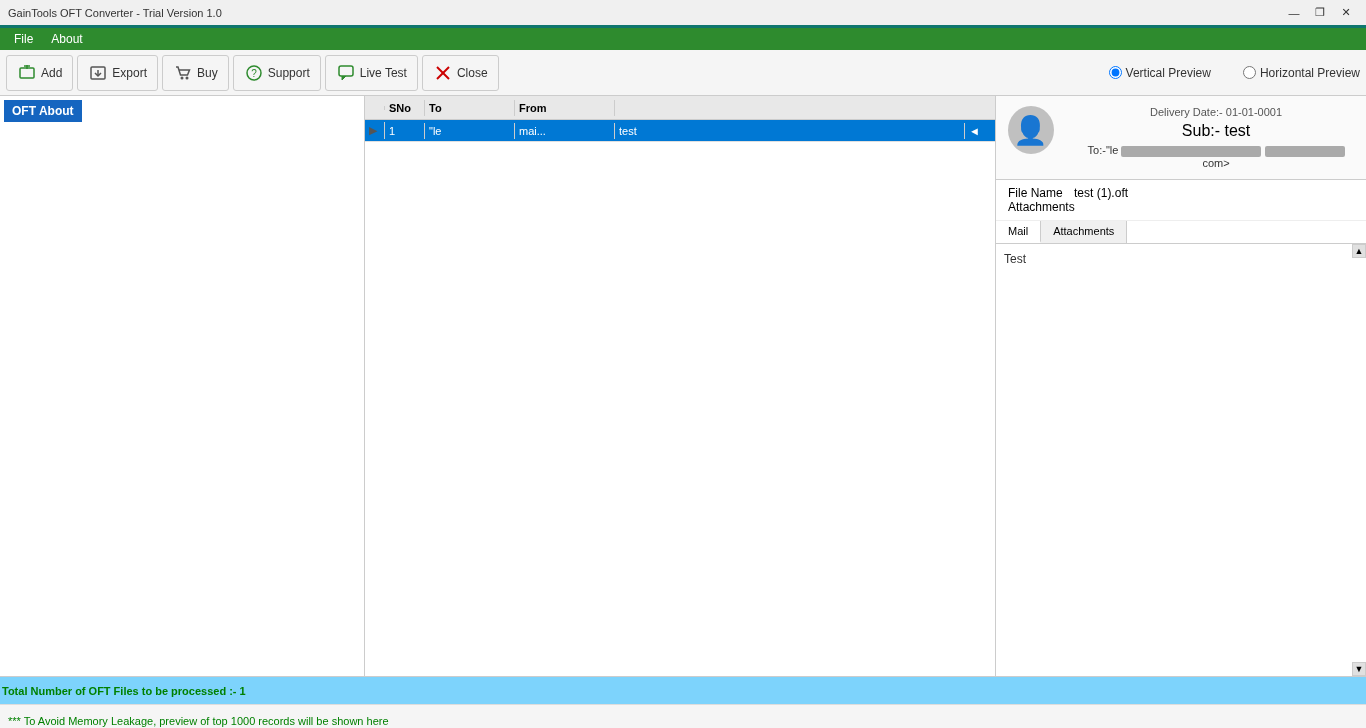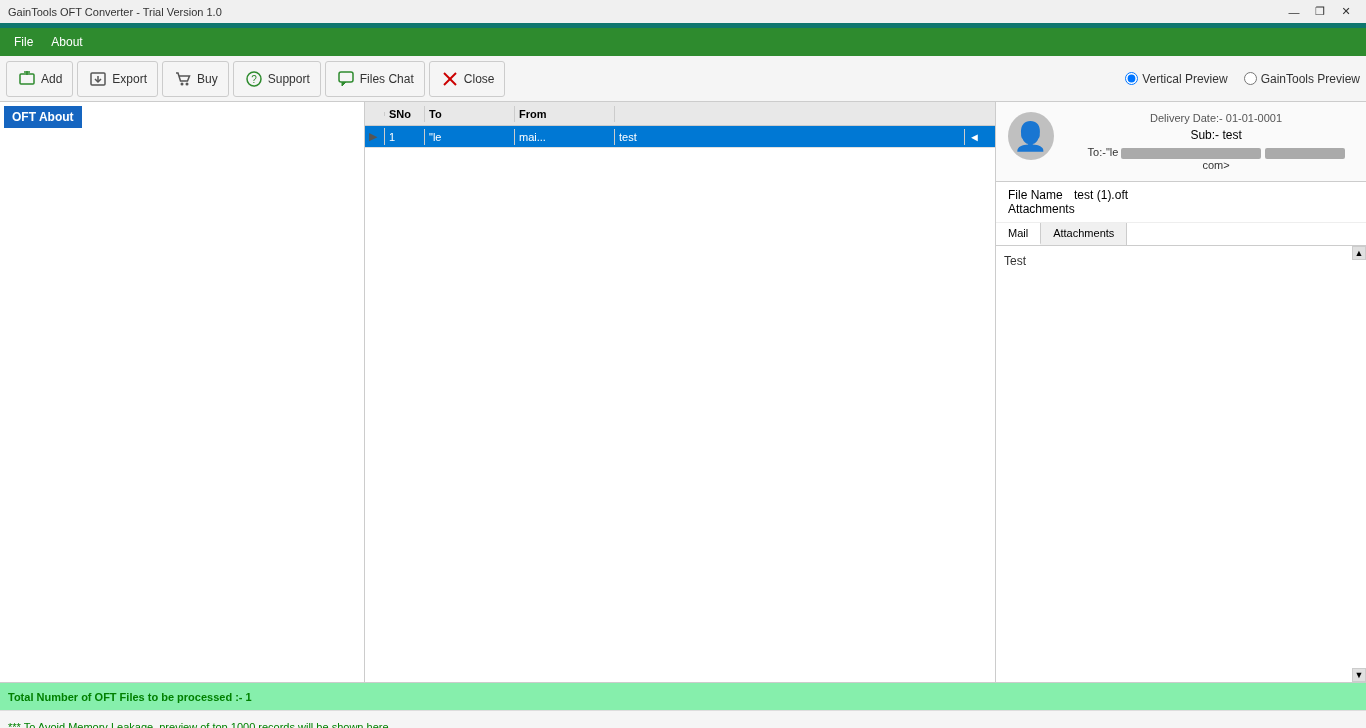--- a/index.html
+++ b/index.html
@@ -6,39 +6,39 @@
     body { font-family: 'Segoe UI', Tahoma, Geneva, Verdana, sans-serif; font-size: 12px; background: #f0f0f0; width: 1366px; height: 728px; overflow: hidden; }
 
     
     #title-bar {
       background: #f0f0f0;
       height: 28px;
       display: flex;
       align-items: center;
       justify-content: space-between;
       padding: 0 8px;
-      border-bottom: 5px solid #0f766e;
+      border-bottom: 3px solid #0f766e;
       user-select: none;
     }
     #title-text { font-size: 11px; color: #333; }
     #window-controls { display: flex; gap: 2px; }
     .win-btn {
       width: 24px; height: 20px;
       background: #f0f0f0;
       border: none;
       cursor: pointer;
       font-size: 11px;
       display: flex; align-items: center; justify-content: center;
       color: #333;
     }
 
     
     #menu-bar {
       background: #2e8b2e;
-      height: 28px;
+      height: 22px;
       display: flex;
       align-items: center;
       padding: 8px 6px;
       gap: 2px;
     }
     .menu-item {
       color: white;
       padding: 2px 8px;
       cursor: pointer;
       font-size: 12px;
@@ -70,21 +70,21 @@
     .toolbar-icon {
       width: 20px; height: 20px;
       display: flex; align-items: center; justify-content: center;
     }
 
     
     #preview-options {
       margin-left: auto;
       display: flex;
       align-items: flex-start;
-      gap: 16px;
+      gap: 32px;
       font-size: 12px;
       color: #333;
       padding-left: 44px;
     }
     .radio-option { display: flex; align-items: center; gap: 4px; cursor: pointer; }
 
     
     #main-content {
       display: flex;
       height: calc(728px - 28px - 22px - 46px - 28px - 24px);
@@ -163,21 +163,21 @@
       width: 48px; height: 48px;
       border-radius: 50%;
       background: #c0c0c0;
       display: flex; align-items: center; justify-content: center;
       float: left;
       margin-right: 12px;
     }
     .avatar-icon { font-size: 28px; color: #888; }
     .preview-meta { overflow: hidden; text-align: center; }
     .preview-delivery { font-size: 11px; color: #555; margin-bottom: 4px; }
-    .preview-subject { font-size: 12px; margin-bottom: 4px; }
+    .preview-subject { font-size: 16px; margin-bottom: 4px; }
     .preview-to { font-size: 11px; color: #333; }
     .blurred-text {
       display: inline-block;
       background: #aaa;
       color: transparent;
       border-radius: 2px;
       height: 11px;
       width: 140px;
       vertical-align: middle;
     }
@@ -220,26 +220,26 @@
       font-size: 9px; cursor: pointer;
     }
     #preview-body {
       padding: 8px 12px 8px 8px;
       font-size: 12px;
       color: #333;
     }
 
     
     #status-bar {
-      background: #86efac;
+      background: #7dd3fc;
       border-top: 1px solid #ccc;
       height: 28px;
       display: flex;
       align-items: center;
-      padding: 0 8px;
+      padding: 0 2px;
     }
     #status-text { font-size: 11px; color: green; font-weight: bold; }
 
     
     #info-bar {
       background: #f5f5f5;
       height: 32px;
       display: flex;
       align-items: center;
       padding: 0 8px;
@@ -304,40 +304,40 @@
     </span>
     <span>Support</span>
   </button>
   <button class="toolbar-btn">
     <span class="toolbar-icon">
       <svg width="18" height="18" viewBox="0 0 18 18">
           <rect x="2" y="2" width="14" height="10" rx="2" fill="none" stroke="#2e8b2e" stroke-width="1.5"></rect>
           <polyline points="5,12 5,16 9,12" fill="#2e8b2e" stroke="#2e8b2e" stroke-width="1"></polyline>
         </svg>
     </span>
-    <span>Files Chat</span>
+    <span>Live Test</span>
   </button>
   <button class="toolbar-btn">
     <span class="toolbar-icon">
       <svg width="18" height="18" viewBox="0 0 18 18">
           <line x1="3" y1="3" x2="15" y2="15" stroke="#c00" stroke-width="2"></line>
           <line x1="15" y1="3" x2="3" y2="15" stroke="#c00" stroke-width="2"></line>
         </svg>
     </span>
     <span>Close</span>
   </button>
 
   <div id="preview-options">
     <label class="radio-option">
       <input type="radio" name="preview" checked="" style="">
       <span>Vertical Preview</span>
     </label>
     <label class="radio-option">
       <input type="radio" name="preview" style="">
-      <span>GainTools Preview</span>
+      <span>Horizontal Preview</span>
     </label>
   </div>
 </div>
 
 <div id="main-content">
 
   <div id="left-panel">
     <span class="tree-item">OFT About</span>
   </div>
 

